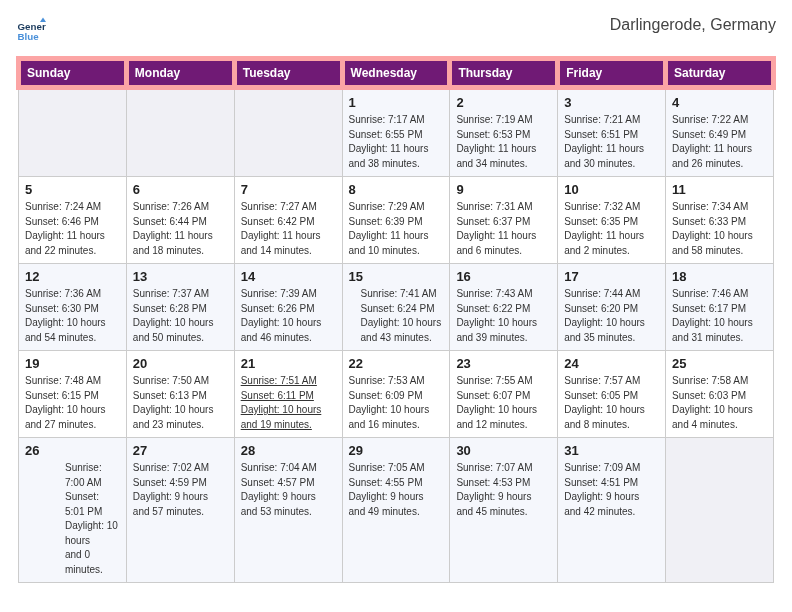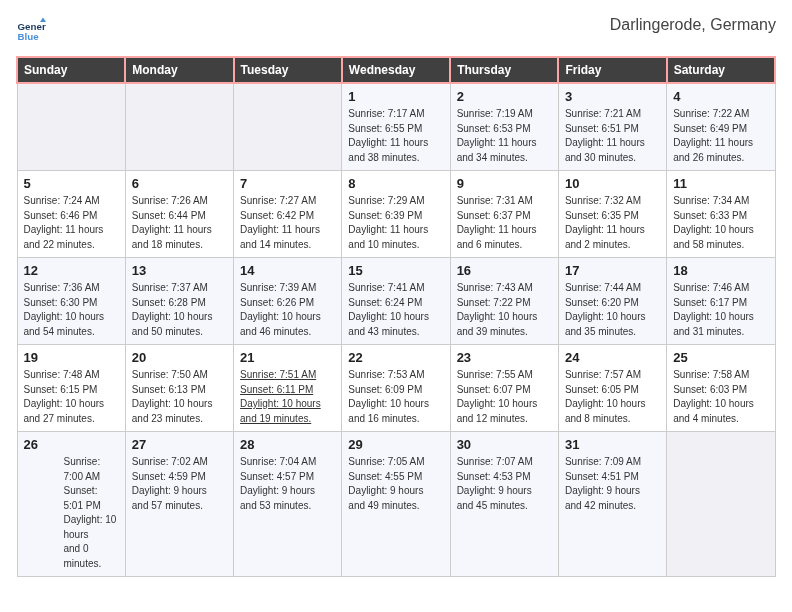--- a/index.html
+++ b/index.html
@@ -37,27 +37,27 @@
     .subtitle {
       font-size: 16px;
       color: #444;
     }
     table {
       width: 100%;
       border-collapse: collapse;
       font-size: 10.5px;
     }
     thead th {
-      background-color: #404040;
+      background-color: #701a75;
       color: #fff;
       text-align: left;
       padding: 5px 6px;
       font-size: 12px;
       font-weight: bold;
-      border: 2px solid #fca5a5;
+      border: 5px solid #fca5a5;
     }
     td {
       border: 1px solid #ccc;
       vertical-align: top;
       padding: 5px 6px;
       width: calc(100% / 7);
       min-height: 80px;
       color: #222;
       background: #fff;
     }
@@ -207,29 +207,29 @@
         </td>
         <td>
           <span class="day-num">14</span>
           <div class="day-info" style="white-space: pre-line;">Sunrise: 7:39 AM
 Sunset: 6:26 PM
 Daylight: 10 hours
 and 46 minutes.</div>
         </td>
         <td>
           <span class="day-num">15</span>
-          <div class="day-info" style="white-space: pre-line;">Sunrise: 7:41 AM
+          <div class="day-info" style="white-space: pre-line; margin-left: 12px;">Sunrise: 7:41 AM
 Sunset: 6:24 PM
 Daylight: 10 hours
 and 43 minutes.</div>
         </td>
         <td>
           <span class="day-num">16</span>
           <div class="day-info" style="white-space: pre-line;">Sunrise: 7:43 AM
-Sunset: 7:22 PM
+Sunset: 6:22 PM
 Daylight: 10 hours
 and 39 minutes.</div>
         </td>
         <td>
           <span class="day-num">17</span>
           <div class="day-info" style="white-space: pre-line;">Sunrise: 7:44 AM
 Sunset: 6:20 PM
 Daylight: 10 hours
 and 35 minutes.</div>
         </td>

